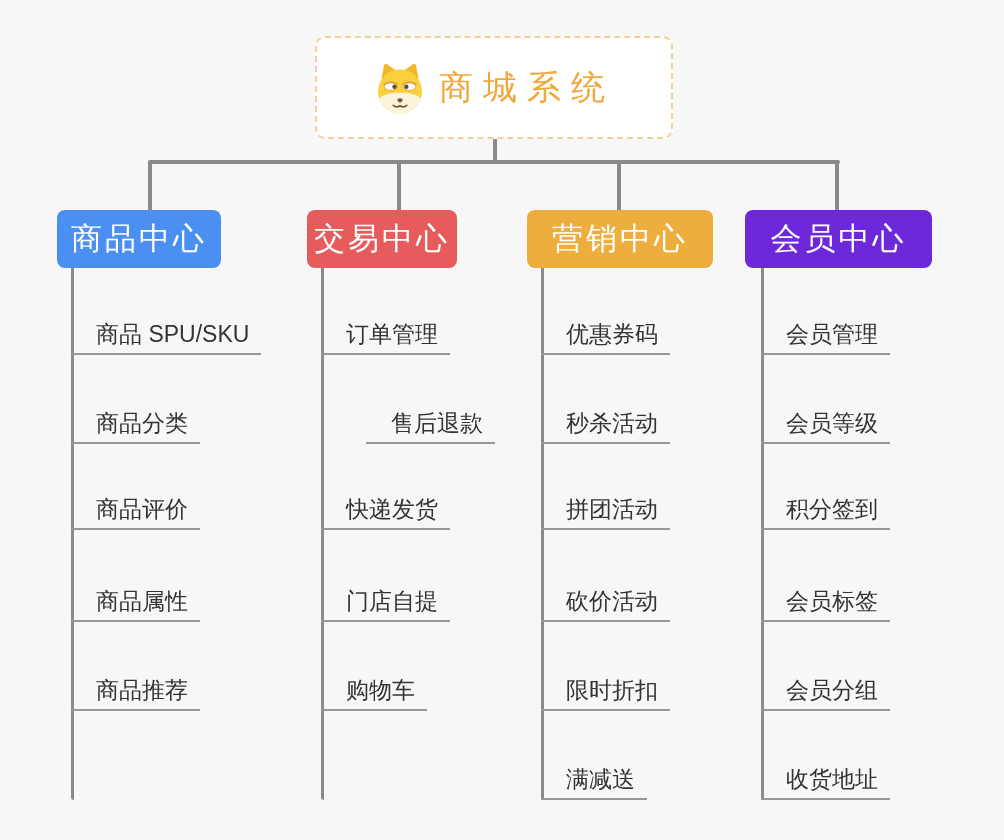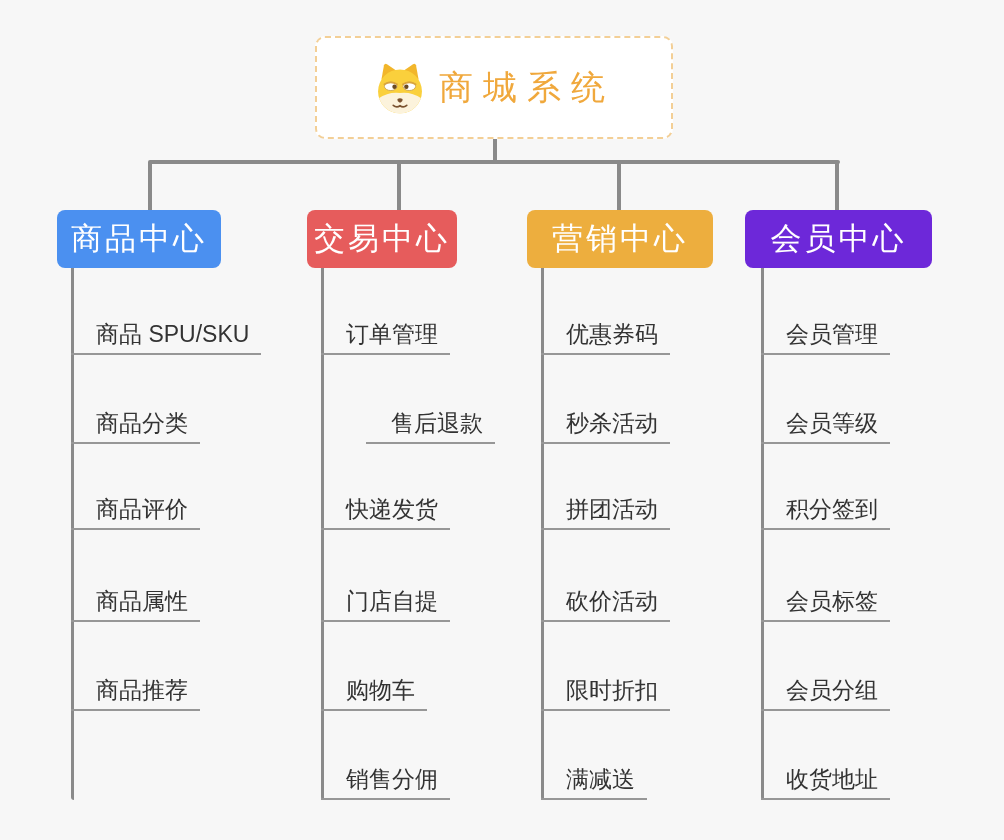--- a/index.html
+++ b/index.html
@@ -100,21 +100,20 @@
     <div class="leaf r5" style="border-bottom-color: rgb(151, 151, 151);">商品推荐</div>
   </div>
 
   <div class="leaf-col" style="left:321px">
     <div class="trunk" style="background-color: rgb(138, 138, 138);"></div>
     <div class="leaf r1" style="border-bottom-color: rgb(151, 151, 151);">订单管理</div>
     <div class="leaf r2" style="border-bottom-color: rgb(151, 151, 151); margin-left: 45px;">售后退款</div>
     <div class="leaf r3" style="border-bottom-color: rgb(151, 151, 151);">快递发货</div>
     <div class="leaf r4" style="border-bottom-color: rgb(151, 151, 151);">门店自提</div>
     <div class="leaf r5" style="border-bottom-color: rgb(151, 151, 151);">购物车</div>
-    <div class="leaf r6" style="border-bottom-color: rgb(151, 151, 151);">销售分佣</div>
   </div>
 
   <div class="leaf-col" style="left:541px">
     <div class="trunk" style="background-color: rgb(138, 138, 138);"></div>
     <div class="leaf r1" style="border-bottom-color: rgb(151, 151, 151);">优惠券码</div>
     <div class="leaf r2" style="border-bottom-color: rgb(151, 151, 151);">秒杀活动</div>
     <div class="leaf r3" style="border-bottom-color: rgb(151, 151, 151);">拼团活动</div>
     <div class="leaf r4" style="border-bottom-color: rgb(151, 151, 151);">砍价活动</div>
     <div class="leaf r6" style="border-bottom-color: rgb(151, 151, 151);">满减送</div>
     <div class="leaf r5" style="border-bottom-color: rgb(151, 151, 151);">限时折扣</div>

